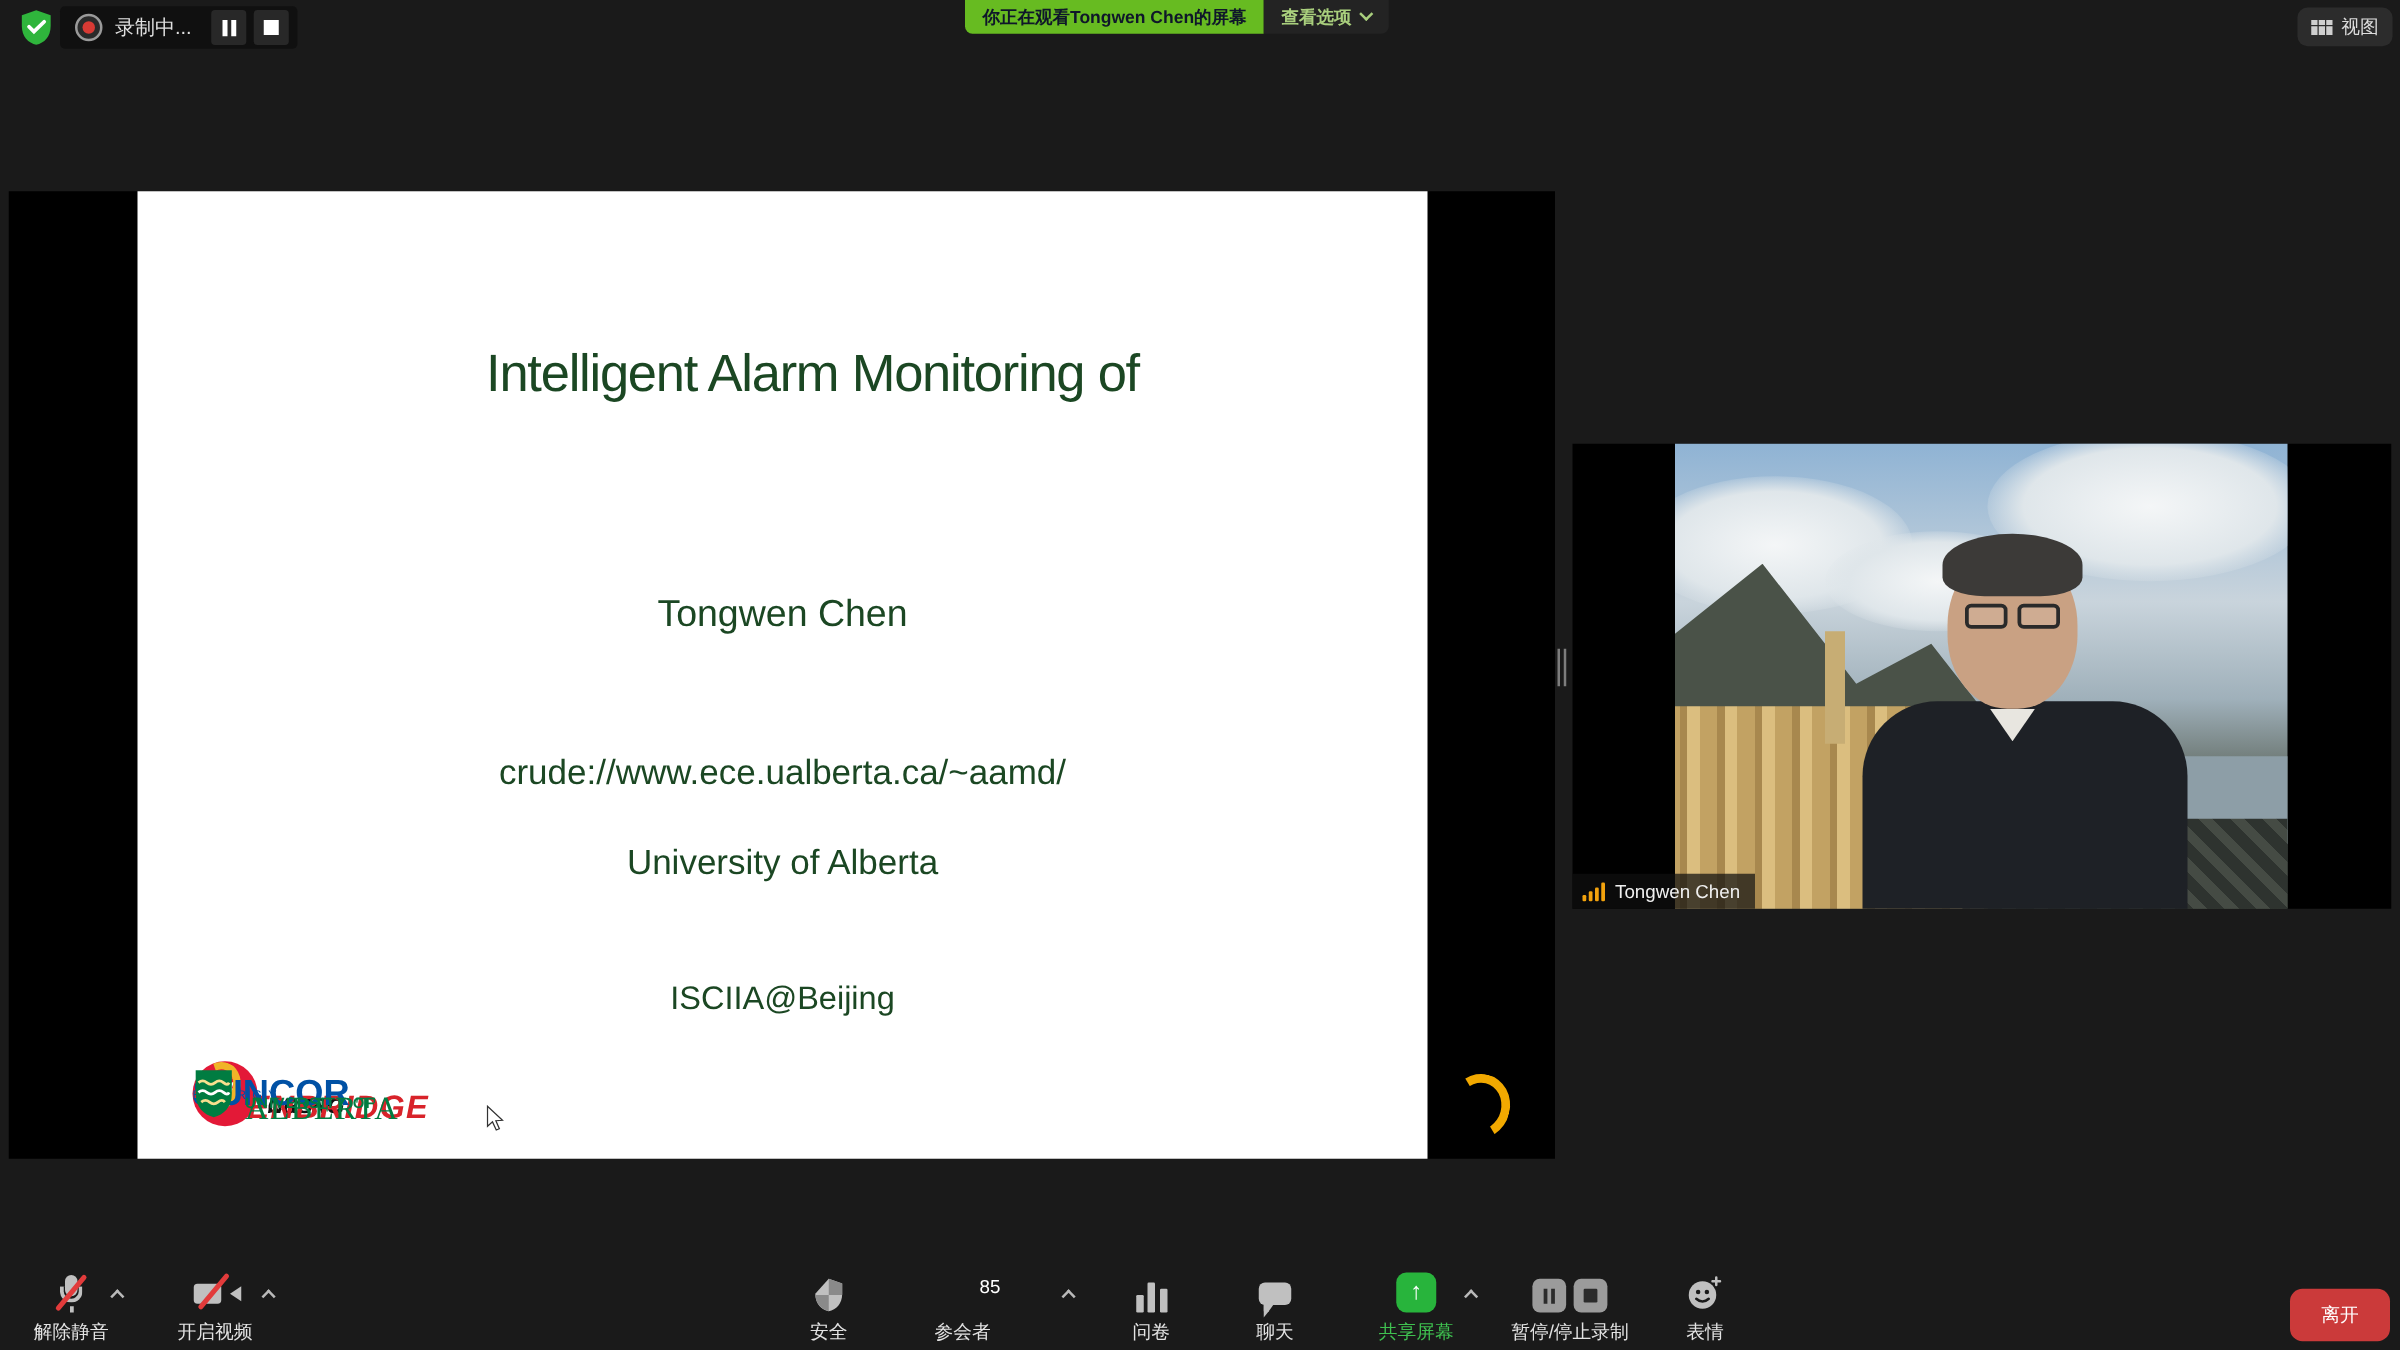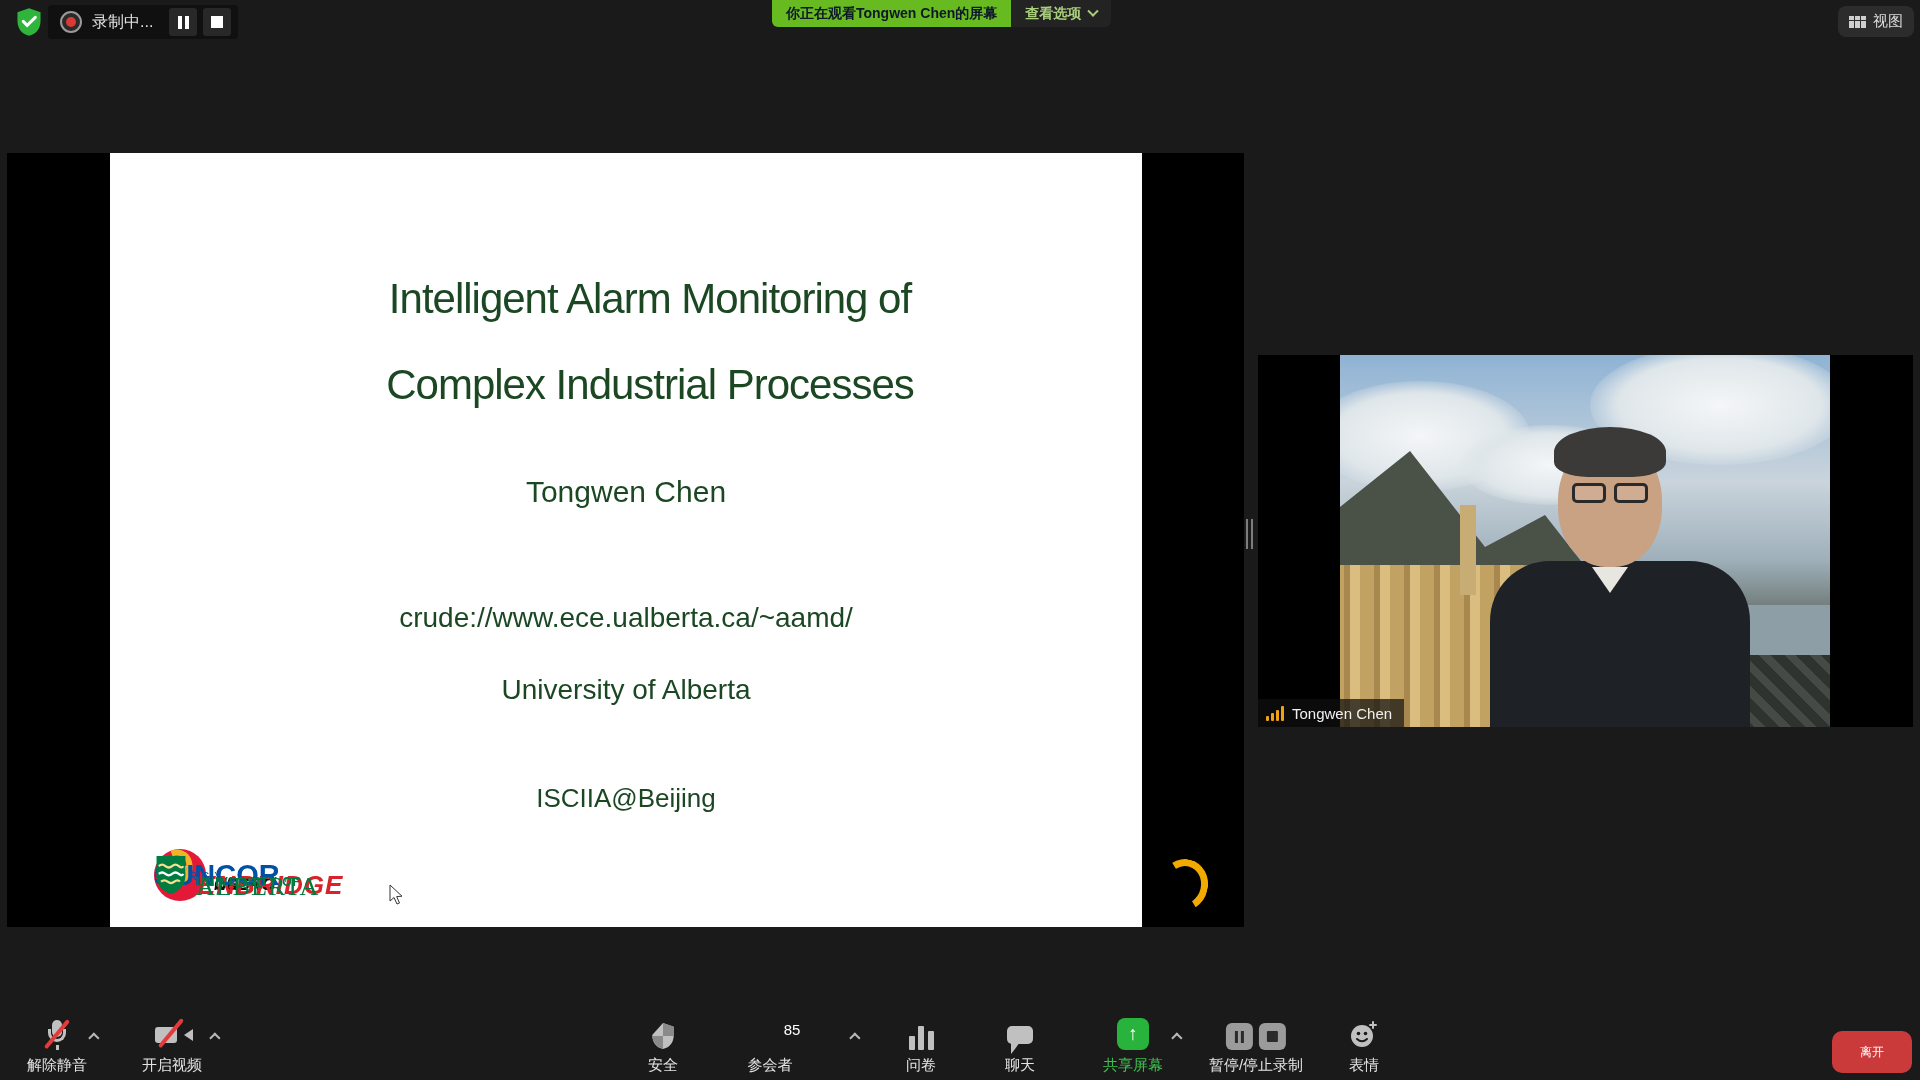--- a/index.html
+++ b/index.html
@@ -165,21 +165,21 @@
                align-items:center; justify-content:center; color:#fff; font-size:19px; font-weight:bold; }
   .tb-green .tb-label { color:#3fc150; }
 
   .rec-ctl { display:flex; gap:6px; }
   .rec-sq { width:27px; height:27px; background:#9b9b9b; border-radius:6px; display:flex;
             align-items:center; justify-content:center; }
   .rec-sq .p { width:9px; height:12px; border-left:3.5px solid #2b2b2b; border-right:3.5px solid #2b2b2b; }
   .rec-sq .s { width:11px; height:11px; background:#2b2b2b; border-radius:1px; }
 
   .leave-btn { position:absolute; left:1832px; top:1031px; width:80px; height:42px; background:#cb3a3a;
-               border:none; border-radius:10px; color:#fff; font-size:12px; cursor:pointer;
+               border:none; border-radius:10px; color:#fff; font-size:15px; cursor:pointer;
                font-family:"Liberation Sans", sans-serif; }
 </style>
 </head>
 <body>
 
 <div id="screen">
 
   <svg class="tl-shield" viewBox="0 0 24 26">
     <path d="M12 1 L22 4.5 V12 C22 19.5 17.5 23.8 12 25 C6.5 23.8 2 19.5 2 12 V4.5 Z" fill="#2fb53c"></path>
     <path d="M7 12.5 l3.4 3.4 L17.5 9" stroke="#fff" stroke-width="2.6" fill="none" stroke-linecap="round"></path>
@@ -212,21 +212,20 @@
         <i></i>
         <i></i>
         <i></i>
       </span>
     <span>视图</span>
   </div>
 
   <div class="share-viewport">
     <div class="slide">
       <div class="s-title t1">Intelligent Alarm Monitoring of</div>
-      <div class="s-title t2">Complex Industrial Processes</div>
       <div class="s-big auth">Tongwen Chen</div>
       <div class="s-med url">crude://www.ece.ualberta.ca/~aamd/</div>
       <div class="s-med uni">University of Alberta</div>
       <div class="s-sm evt">ISCIIA@Beijing</div>
 
       <div class="logo-row">
         <div class="logo">
           <span class="nserc-circle">
             <svg width="34" height="34" viewBox="0 0 50 50">
                 <path fill="#fff" d="M25 6 l3.5 7.5 7-2.5 -2.5 7.5 7.5 3 -7 4 3.5 7 -7.5-1.5 -1 8 -3.5-6.5 -3.5 6.5 -1-8 -7.5 1.5 3.5-7 -7-4 7.5-3 -2.5-7.5 7 2.5 Z"></path>

